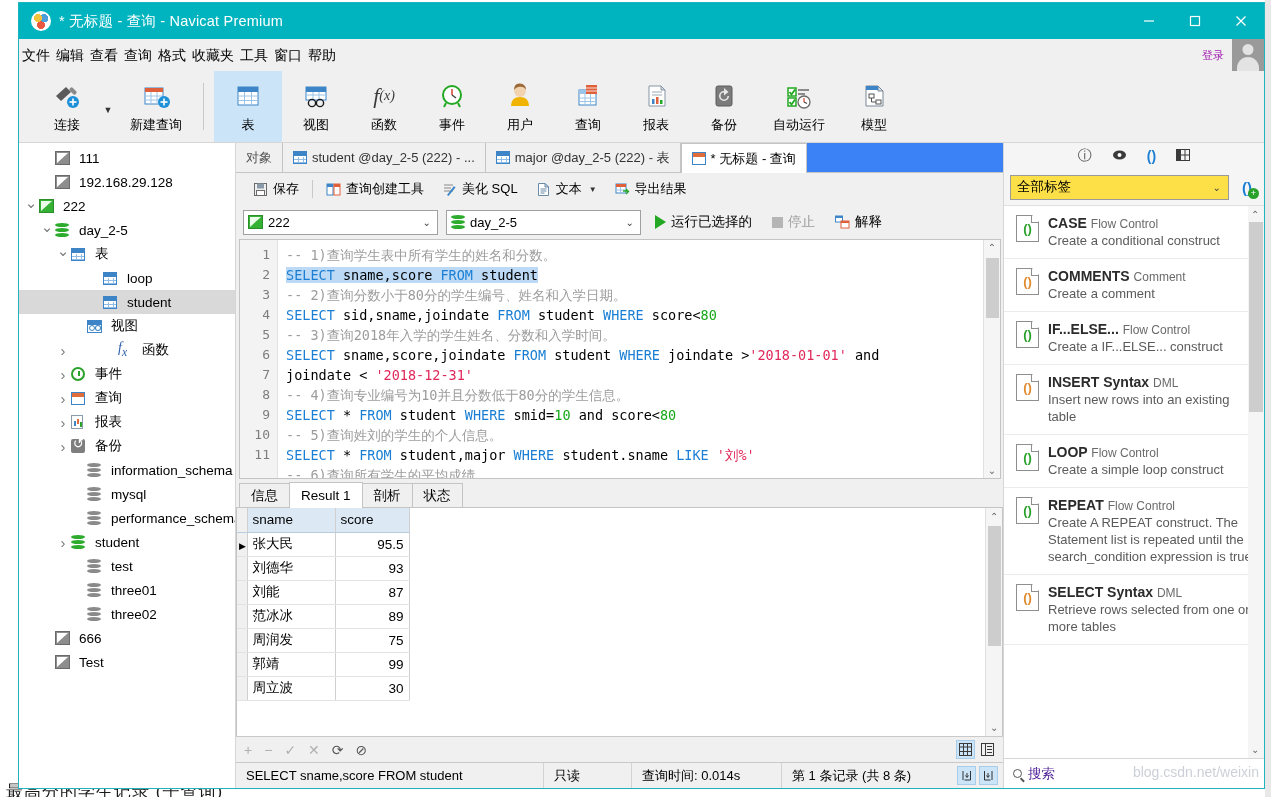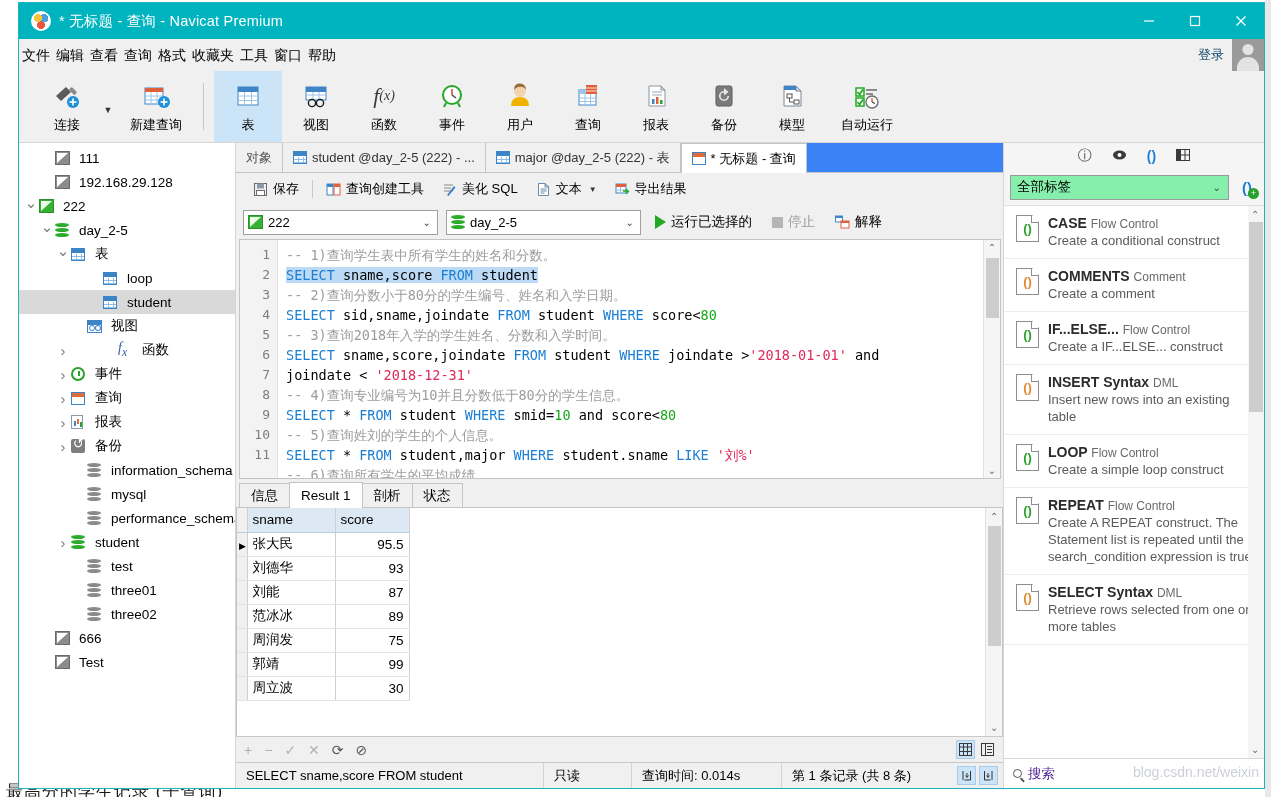--- a/index.html
+++ b/index.html
@@ -73,21 +73,21 @@
     border-bottom: none;
   }
   .menu-item {
     padding: 0 3px; height: 32px; line-height: 32px;
     font-size: 14px; color: #000000; white-space: nowrap;
   }
   .login-area {
     position: absolute; right: 0; top: 0; height: 32px;
     display: flex; align-items: center;
   }
-  .login-label { font-size: 13px; color: #0c4a6e; margin-right: 8px; }
+  .login-label { font-size: 11px; color: #a21caf; margin-right: 8px; }
   .avatar {
     width: 32px; height: 32px; background: #9a9a9a; position: relative; overflow: hidden;
   }
   .avatar::before {
     content: ""; position: absolute; left: 50%; top: 5px; transform: translateX(-50%);
     width: 11px; height: 11px; border-radius: 50%; background: #e3e3e3;
   }
   .avatar::after {
     content: ""; position: absolute; left: 50%; top: 18px; transform: translateX(-50%);
     width: 22px; height: 16px; border-radius: 11px 11px 0 0; background: #e3e3e3;
@@ -320,21 +320,21 @@
   .rightpanel {
     width: 261px; flex: none; background:#ffffff; border-left:1px solid #d6d6d6;
     display:flex; flex-direction:column; min-height:0;
   }
   .rp-icons { height:26px; display:flex; align-items:center; justify-content:center; gap:20px;
      flex:none; background:#f5f5f5; }
   .rp-ico { font-size:14px; color:#4a4a4a; }
   .rp-ico.blue { color:#1a7fd4; font-weight:bold; }
   .rp-filter { height:36px; flex:none; display:flex; align-items:center; gap:7px;
      padding: 0 6px; background:#f5f5f5; }
-  .rp-combo { flex:1 1 auto; height:25px; background:#86efac; border:1px solid #9a9a9a;
+  .rp-combo { flex:1 1 auto; height:25px; background:#fde047; border:1px solid #9a9a9a;
      display:flex; align-items:center; padding: 0 6px; font-size:13.5px; position:relative; }
   .rp-combo .cb-arrow { position:absolute; right:7px; font-size:10px; color:#444; }
   .rp-add { width:22px; height:22px; position:relative; color:#4a4a4a; font-size:15px;
      display:flex; align-items:center; justify-content:center; }
   .rp-add .plus { position:absolute; right:-1px; bottom:-1px; width:11px; height:11px;
      border-radius:50%; background:#2aa12a; color:#fff; font-size:9px; line-height:11px;
      text-align:center; }
   .rp-list { flex:1 1 auto; overflow:hidden; position:relative; background:#ffffff;
      border-top:1px solid #e0e0e0; }
   .snip {
@@ -554,50 +554,50 @@
         <div class="tb-icon">
           <svg width="34" height="32" viewBox="0 0 34 32">
             <rect x="9" y="6" width="16" height="20" rx="2" fill="#7b7b7b"></rect>
             <rect x="9" y="6" width="16" height="20" rx="2" fill="none" stroke="#5d5d5d"></rect>
             <path d="M22 16 A5 5 0 1 1 17 11 L17 8 L21.5 12 L17 15.5 L17 12.6 A3.4 3.4 0 1 0 20.4 16 Z" fill="#e8e8e8"></path>
           </svg>
         </div>
         <div class="tb-label">备份</div>
       </div>
 
-      <div class="tb-item">
-        <div class="tb-icon">
-          <svg width="34" height="32" viewBox="0 0 34 32">
-            <path d="M9 6 H21 L26 11 V26 H9 Z" fill="#fff" stroke="#7a8694"></path>
-            <path d="M21 6 V11 H26 Z" fill="#cfe0f2" stroke="#7a8694"></path>
-            <rect x="9" y="6" width="12" height="4" fill="#3d85c6"></rect>
-            <rect x="12" y="14" width="5" height="4" fill="none" stroke="#555"></rect>
-            <rect x="19" y="20" width="5" height="4" fill="none" stroke="#555"></rect>
-            <line x1="14.5" y1="18" x2="14.5" y2="22" stroke="#555"></line>
-            <line x1="14.5" y1="22" x2="19" y2="22" stroke="#555"></line>
-          </svg>
-        </div>
-        <div class="tb-label">模型</div>
-      </div>
-
       <div class="tb-item tb-wide">
         <div class="tb-icon">
           <svg width="34" height="32" viewBox="0 0 34 32">
             <rect x="6" y="8" width="8" height="8" fill="#fff" stroke="#22a822" stroke-width="1.5"></rect>
             <path d="M7.5 12 L9.5 14.5 L13 9.5" fill="none" stroke="#22a822" stroke-width="1.8"></path>
             <rect x="6" y="18" width="8" height="8" fill="#fff" stroke="#22a822" stroke-width="1.5"></rect>
             <path d="M7.5 22 L9.5 24.5 L13 19.5" fill="none" stroke="#22a822" stroke-width="1.8"></path>
             <line x1="16" y1="10" x2="27" y2="10" stroke="#6a6a6a" stroke-width="1.5"></line>
             <line x1="16" y1="14" x2="23" y2="14" stroke="#6a6a6a" stroke-width="1.5"></line>
             <circle cx="22" cy="22" r="6" fill="#fff" stroke="#6a6a6a" stroke-width="1.3"></circle>
             <line x1="22" y1="18" x2="22" y2="22" stroke="#d04030" stroke-width="1.2"></line>
             <line x1="22" y1="22" x2="25" y2="23.5" stroke="#444" stroke-width="1.2"></line>
           </svg>
         </div>
         <div class="tb-label">自动运行</div>
+      </div>
+
+      <div class="tb-item">
+        <div class="tb-icon">
+          <svg width="34" height="32" viewBox="0 0 34 32">
+            <path d="M9 6 H21 L26 11 V26 H9 Z" fill="#fff" stroke="#7a8694"></path>
+            <path d="M21 6 V11 H26 Z" fill="#cfe0f2" stroke="#7a8694"></path>
+            <rect x="9" y="6" width="12" height="4" fill="#3d85c6"></rect>
+            <rect x="12" y="14" width="5" height="4" fill="none" stroke="#555"></rect>
+            <rect x="19" y="20" width="5" height="4" fill="none" stroke="#555"></rect>
+            <line x1="14.5" y1="18" x2="14.5" y2="22" stroke="#555"></line>
+            <line x1="14.5" y1="22" x2="19" y2="22" stroke="#555"></line>
+          </svg>
+        </div>
+        <div class="tb-label">模型</div>
       </div>
     </div>
 
     <div class="body">
 
       <div class="sidebar">
         <div id="tree">
             <div class="tree-row">
               <span style="width:20px;flex:none;"></span>
               <span class="twisty"></span>

